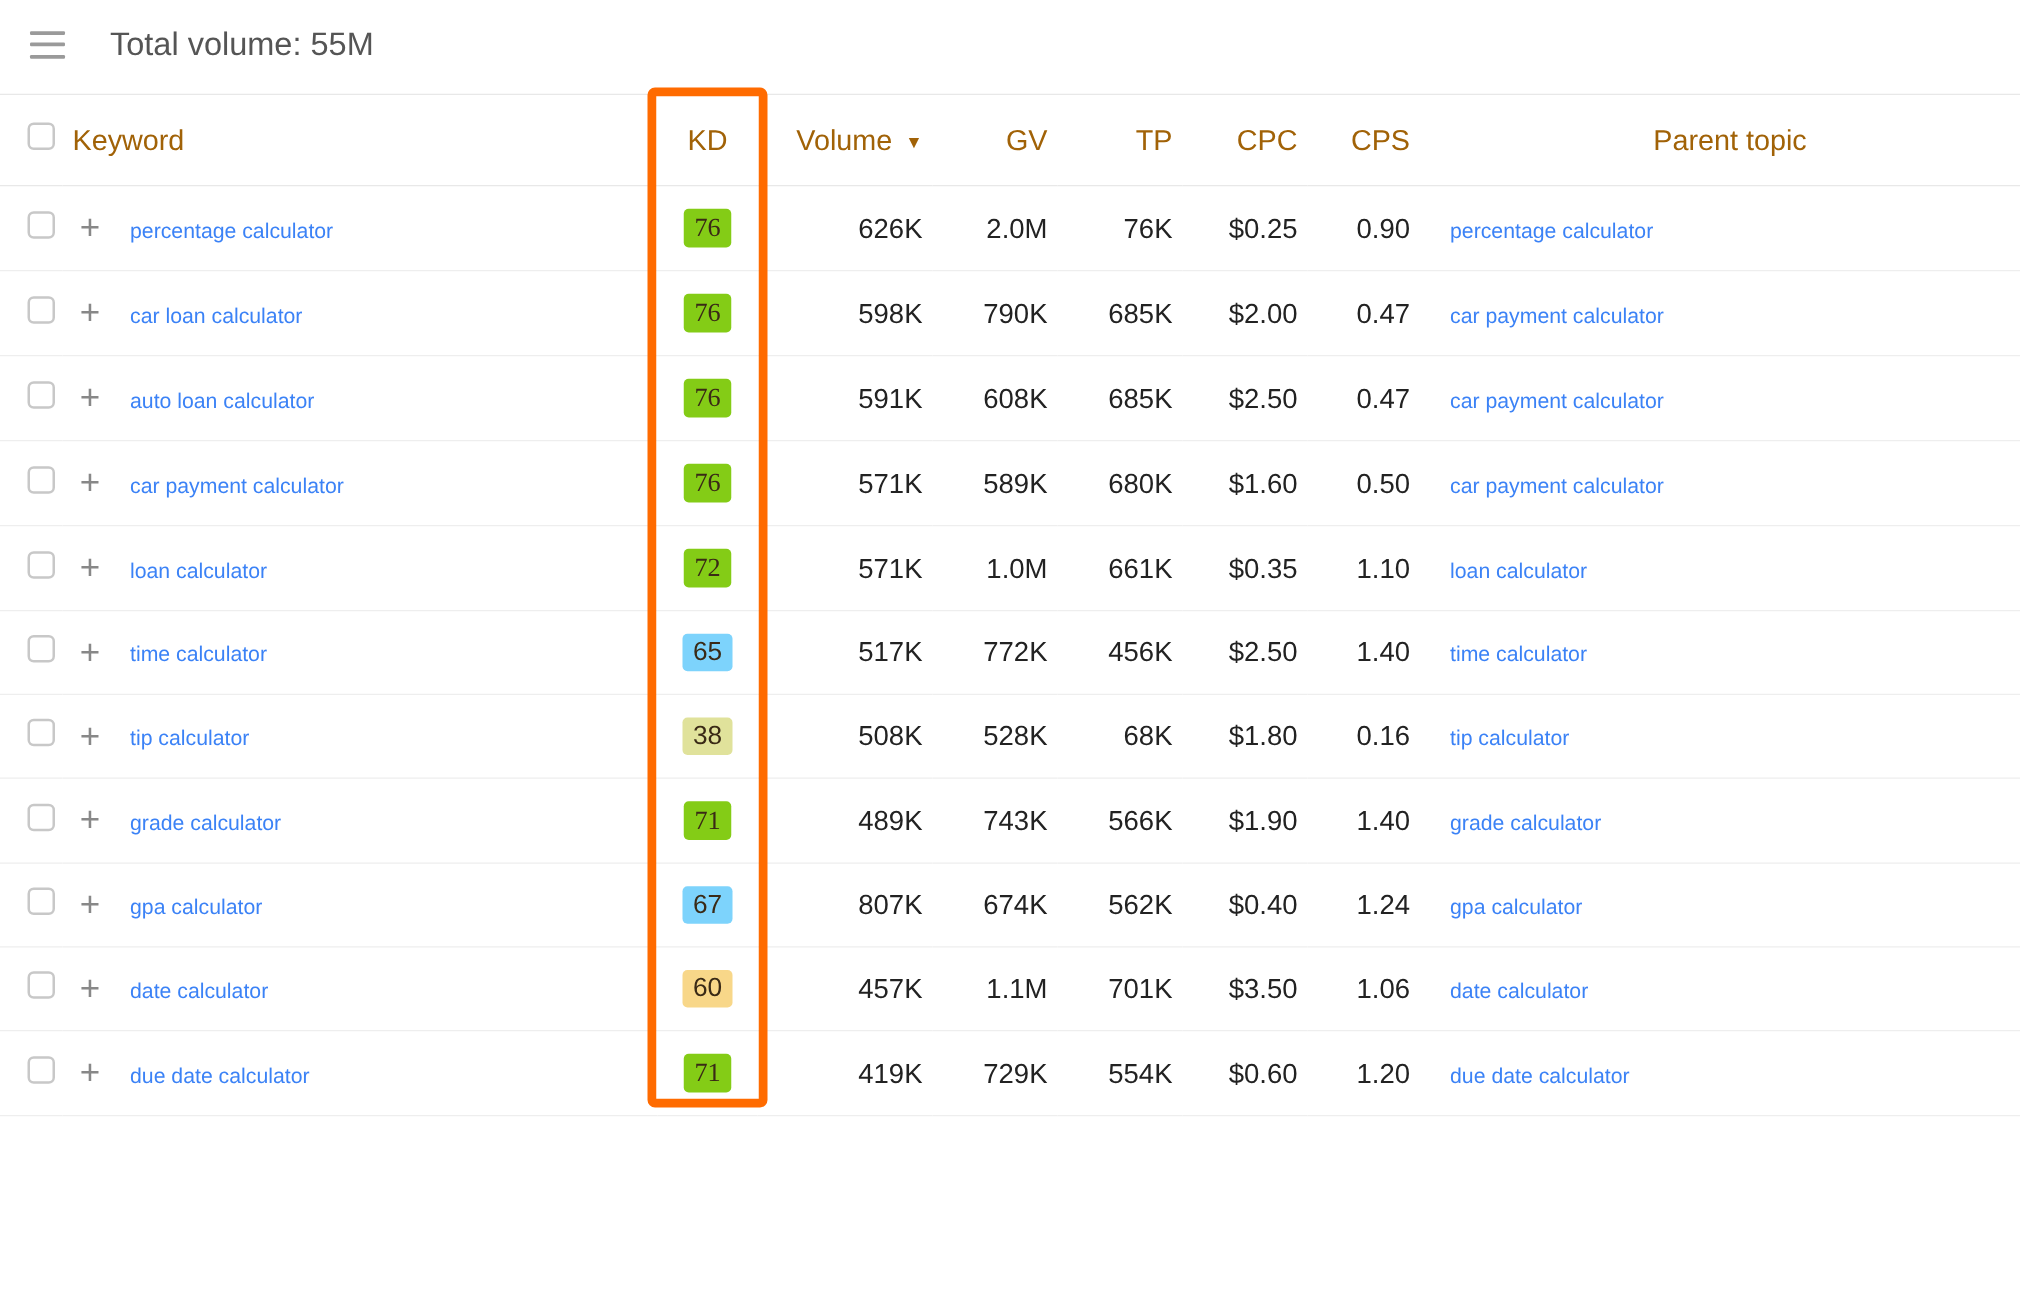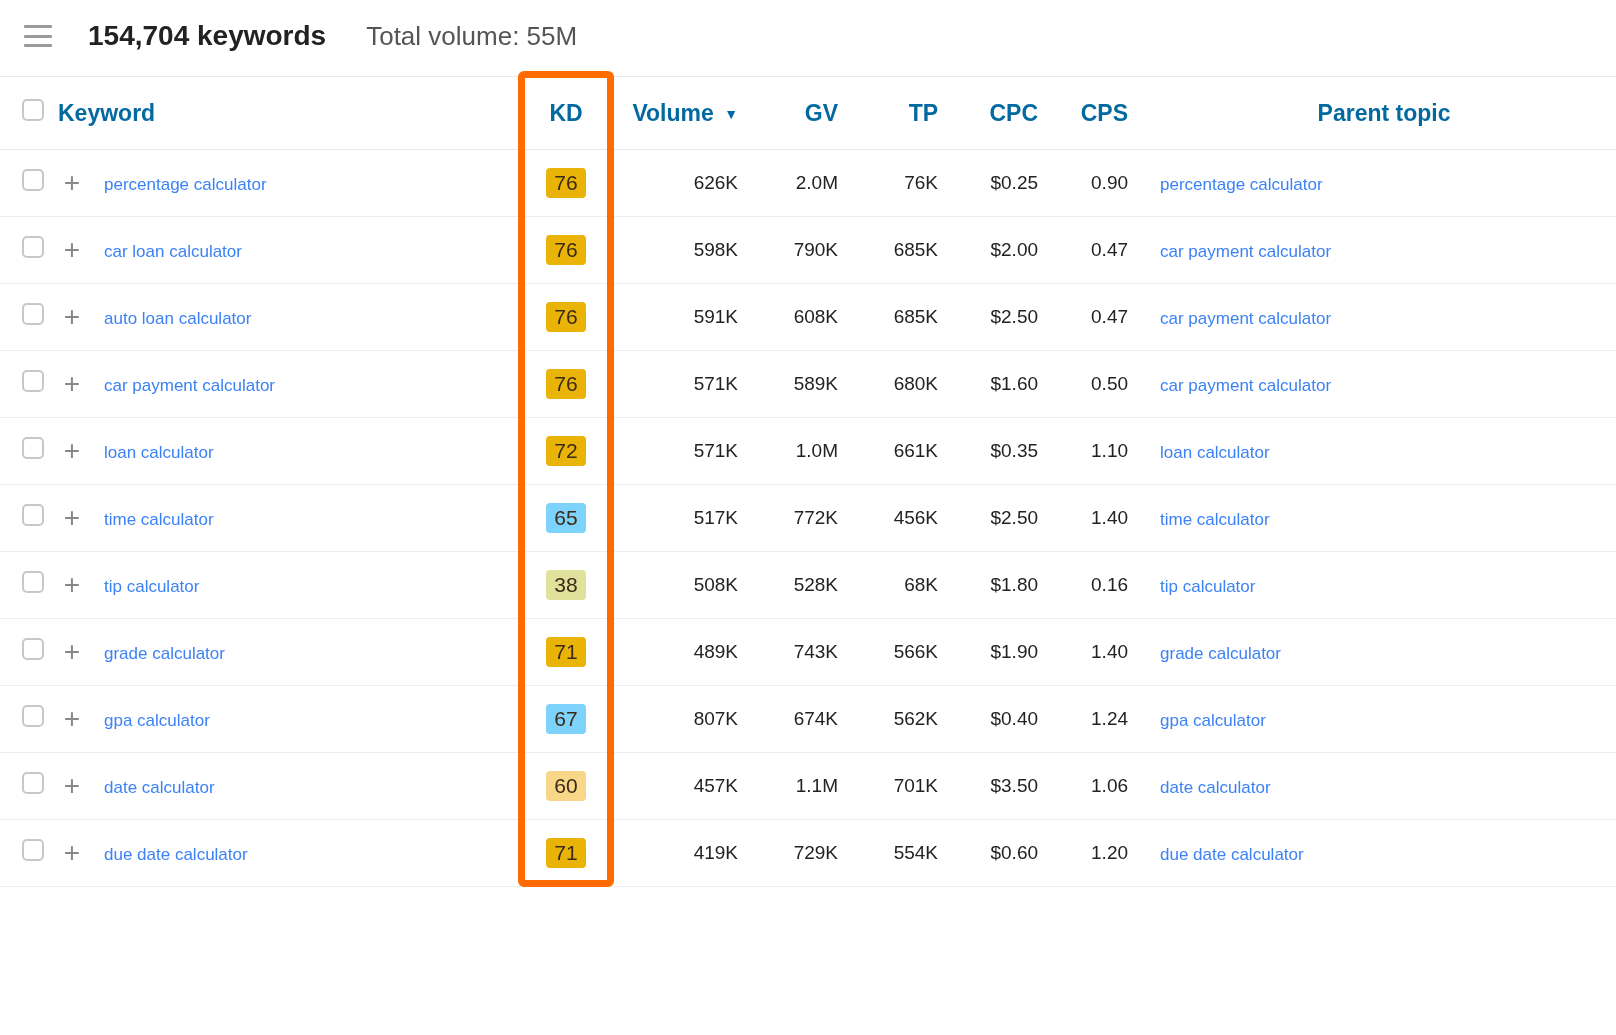--- a/index.html
+++ b/index.html
@@ -35,39 +35,39 @@
   col.c-kd { width: 80px; }
   col.c-vol { width: 140px; }
   col.c-gv { width: 100px; }
   col.c-tp { width: 100px; }
   col.c-cpc { width: 100px; }
   col.c-cps { width: 90px; }
   col.c-parent { width: auto; }
 
   thead th {
     text-align: left;
-    font-weight: 700;
+    font-weight: 400;
     font-size: 23px;
     padding: 22px 8px;
     border-bottom: 1px solid #e8e8e8;
-    color: #0369a1;
+    color: #a16207;
     white-space: nowrap;
   }
   thead th.num { text-align: right; }
   thead th:first-child { padding-left: 22px; }
   thead th.kd-col { text-align: center; }
 
   tbody td {
     padding: 18px 8px;
     border-bottom: 1px solid #eee;
     vertical-align: middle;
     white-space: nowrap;
   }
   tbody td:first-child { padding-left: 22px; }
-  tbody td.num { text-align: right; font-size: 19px; color: #222; }
+  tbody td.num { text-align: right; font-size: 22px; color: #222; }
   tbody td.kd-col { text-align: center; }
 
   .checkbox {
     width: 22px; height: 22px; border: 2px solid #c8c8c8; border-radius: 5px;
     display: inline-block; cursor: pointer; background: #fff;
   }
   .plus-btn {
     width: 28px; height: 28px; font-size: 28px; line-height: 24px;
     color: #888; cursor: pointer; text-align: center; font-weight: 400;
     display: inline-flex; align-items: center; justify-content: center;
@@ -79,21 +79,21 @@
 
   
   .kd-chip {
     display: inline-block;
     min-width: 38px; padding: 3px 8px;
     border-radius: 4px;
     font-size: 21px; font-weight: 500;
     text-align: center;
     color: #3a2a16;
   }
-  .kd-76, .kd-72, .kd-71 { background: #eab308; }
+  .kd-76, .kd-72, .kd-71 { background: #84cc16; font-family: Liberation Serif, serif; }
   .kd-67, .kd-65 { background: #7dd3fc; }
   .kd-60 { background: #f8d789; }
   .kd-38 { background: #e0e29b; }
 
   .sort-caret { font-size: 14px; margin-left: 4px; position: relative; top: -2px; }
 
   
   .kd-highlight {
     position: absolute;
     border: 7px solid #ff6b00;
@@ -106,21 +106,20 @@
 <body>
 
 <div class="page">
 
   <div class="topbar">
     <div class="hamburger">
       <span></span>
         <span></span>
         <span></span>
     </div>
-    <div class="kw-count">154,704 keywords</div>
     <div class="total-vol">Total volume: 55M</div>
   </div>
 
   <div class="table-wrap">
     <table>
       <colgroup>
         <col class="c-check">
           <col class="c-expand">
           <col class="c-kw">
         <col class="c-kd">

